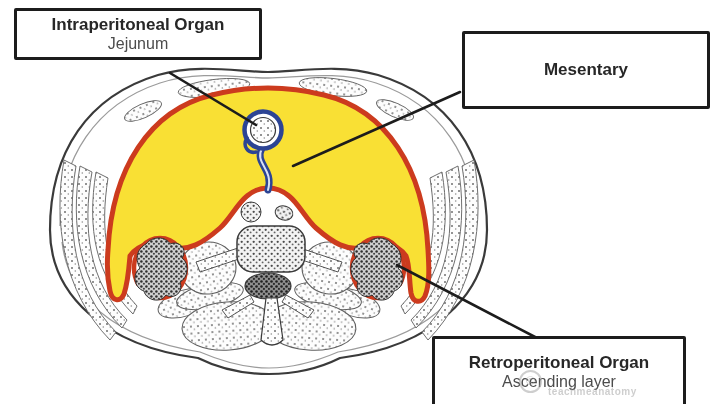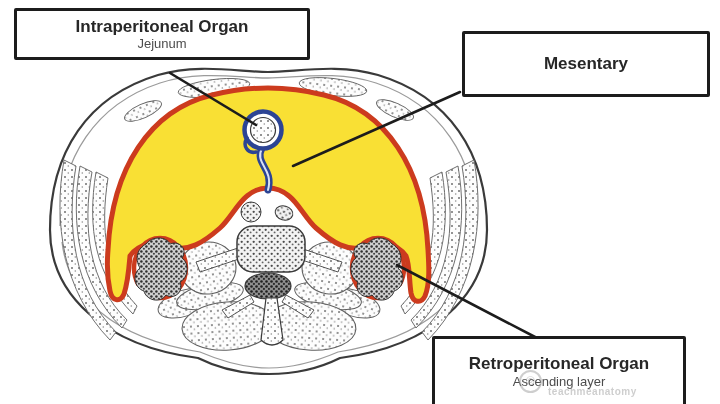--- a/index.html
+++ b/index.html
@@ -8,21 +8,21 @@
     --title-ink:#272727; --subtitle-ink:#4c4c4c; --watermark-gray:#9e9e9e;
   }
   html,body{margin:0;padding:0;background:#fff;}
   .stage{position:relative;width:720px;height:404px;background:#fff;overflow:hidden;
          font-family:"Liberation Sans",sans-serif;}
   .diagram-svg{position:absolute;left:0;top:0;z-index:1;}
   .label-box{position:absolute;z-index:2;background:#fff;border:3px solid var(--box-border);
              border-radius:2px;display:flex;flex-direction:column;align-items:center;
              justify-content:center;text-align:center;padding:2px 6px;box-sizing:border-box;}
   .lb-title{font-weight:bold;font-size:17px;line-height:1.25;color:var(--title-ink);}
-  .lb-sub{font-size:13px;line-height:1.15;color:var(--subtitle-ink);}
+  .lb-sub{font-size:16px;line-height:1.15;color:var(--subtitle-ink);}
   .watermark{position:absolute;left:519px;top:366px;z-index:3;display:flex;align-items:center;
              gap:6px;opacity:.5;color:var(--watermark-gray);pointer-events:none;}
   .wm-circle{width:19px;height:19px;border:2px solid currentColor;border-radius:50%;
              font-size:12px;font-weight:bold;line-height:19px;text-align:center;flex:0 0 auto;}
   .wm-text{font-size:10px;font-weight:bold;letter-spacing:.5px;white-space:nowrap;margin-top:20px;}
 </style>
 </head>
 <body>
 
 <div class="stage">
@@ -129,26 +129,26 @@
       <circle cx="263" cy="130" r="12.5" fill="url(#stip)" stroke="#3a3a3a" stroke-width="1.2"></circle>
     </g>
 
     <g style="stroke:var(--leader-ink)" stroke-width="2.6" stroke-linecap="round">
       <line x1="170" y1="73" x2="256" y2="125"></line>
       <line x1="460" y1="92" x2="293" y2="166"></line>
       <line x1="397" y1="265" x2="537" y2="338"></line>
     </g>
   </svg>
 
-  <div class="label-box" style="left:14px;top:8px;width:296px;height:52px;">
+  <div class="label-box" style="left:14px;top:8px;width:248px;height:52px;">
     <div class="lb-title">Intraperitoneal Organ</div>
     <div class="lb-sub">Jejunum</div>
   </div>
 
-  <div class="label-box" style="left:462px;top:31px;width:248px;height:66px;">
+  <div class="label-box" style="left:462px;top:31px;width:248px;height:78px;">
     <div class="lb-title">Mesentary</div>
   </div>
 
   <div class="label-box" style="left:432px;top:336px;width:254px;height:71px;">
     <div class="lb-title">Retroperitoneal Organ</div>
     <div class="lb-sub">Ascending layer</div>
   </div>
 
   <div class="watermark">
     <span class="wm-circle">©</span>

